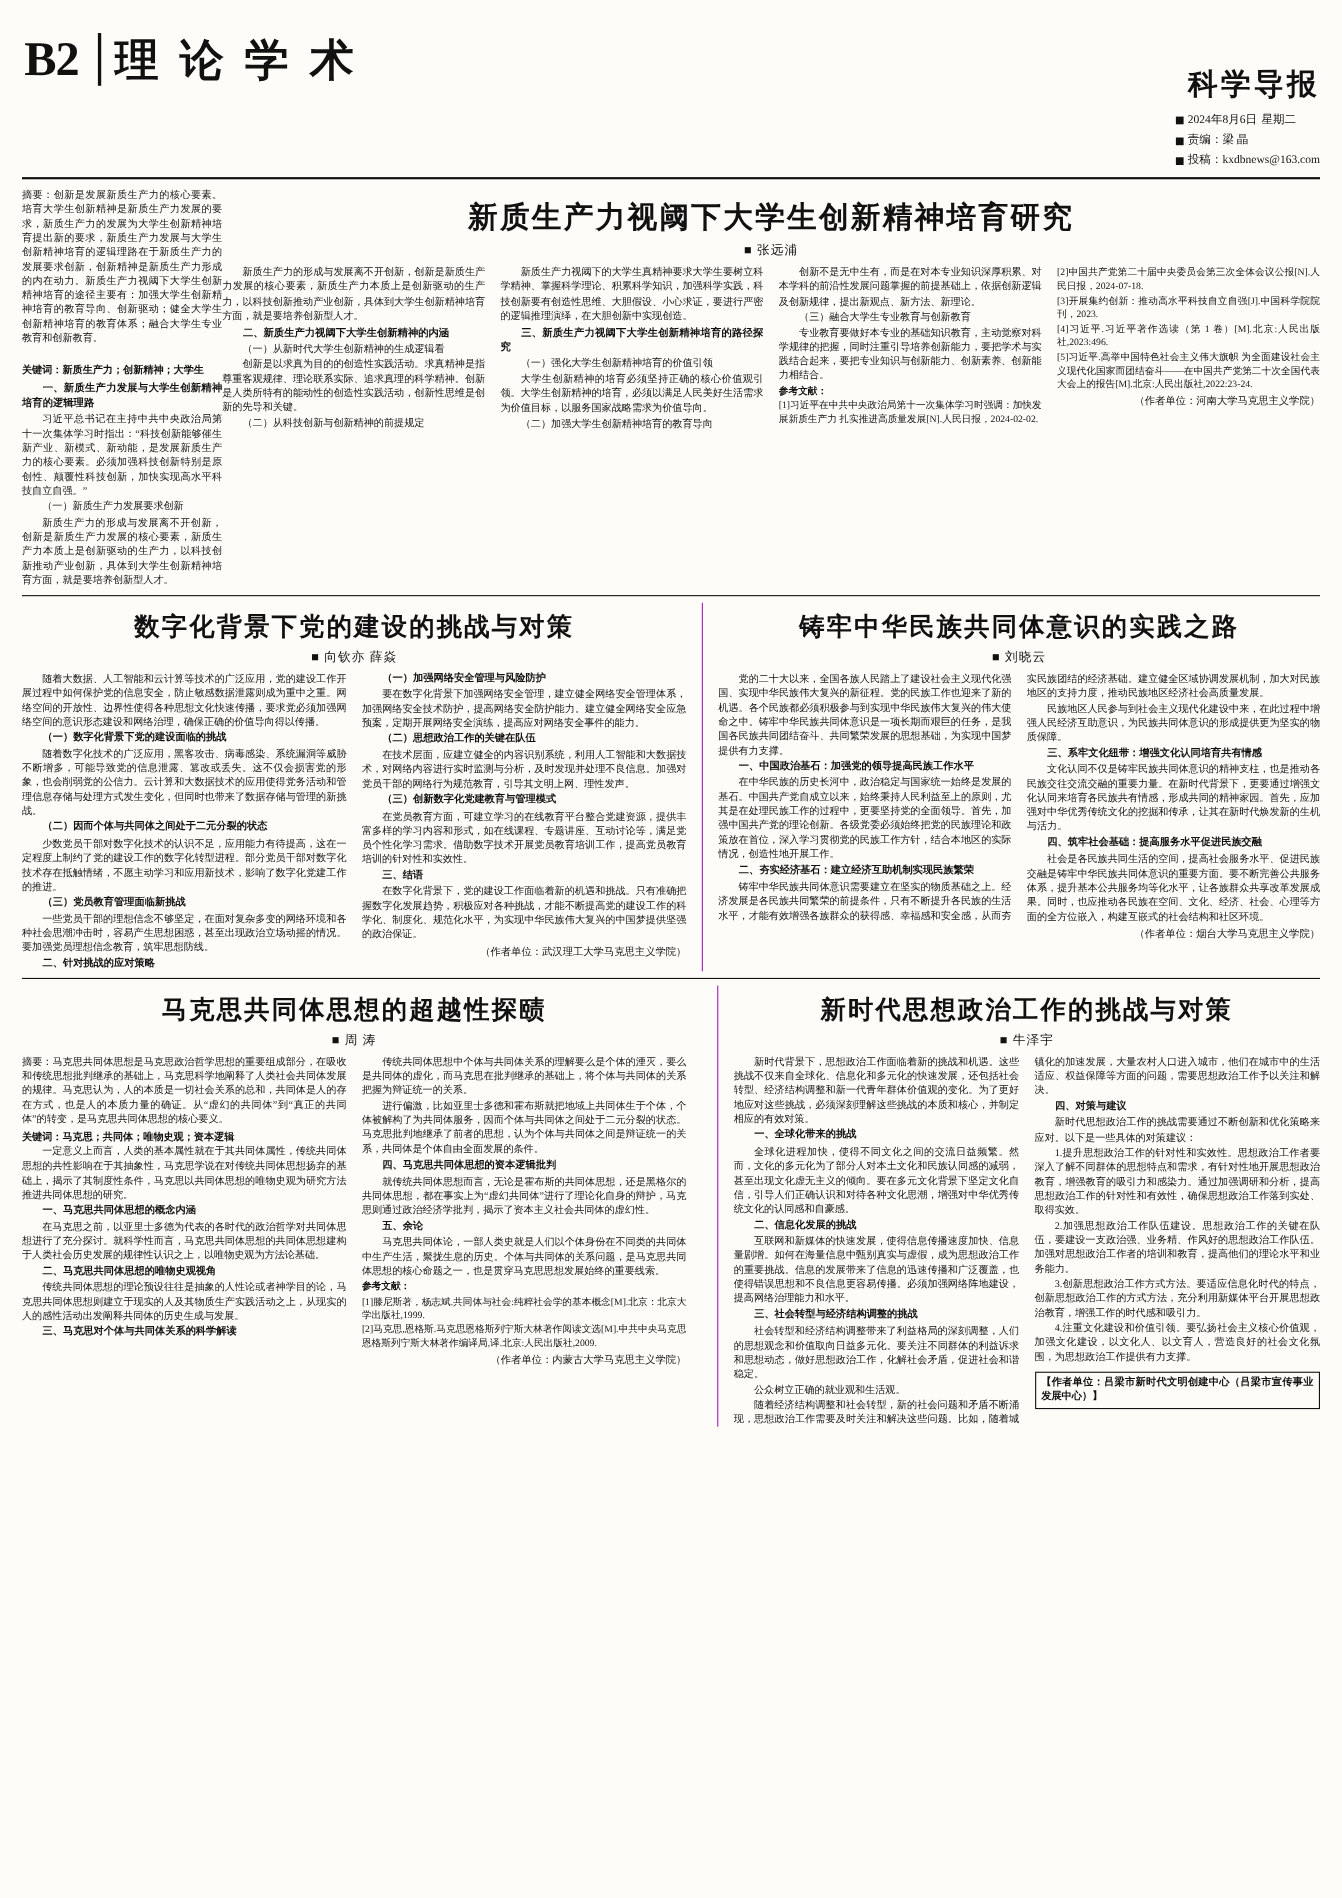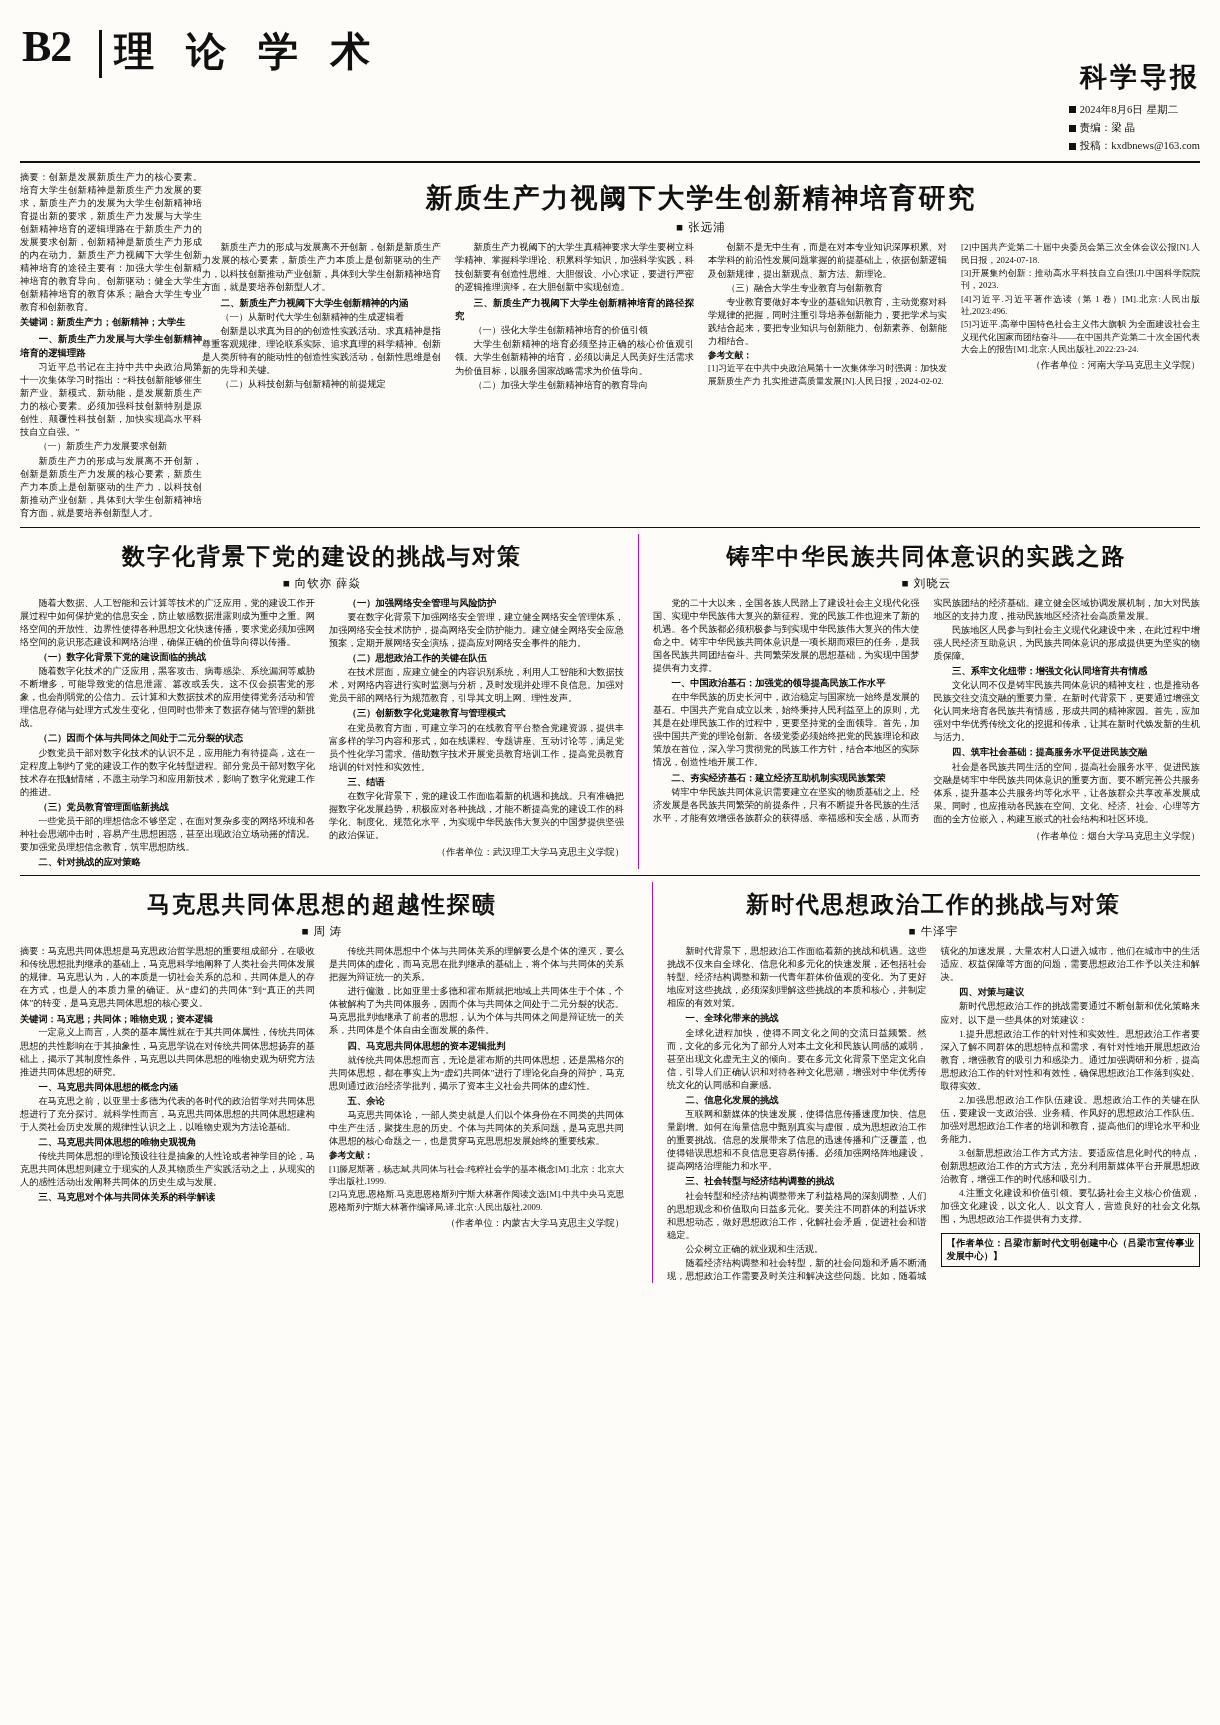--- a/index.html
+++ b/index.html
@@ -8,23 +8,23 @@
     width:1220px; height:1725px;
     background:#fdfcf8;
     font-family:"Liberation Serif", serif;
     color:#111;
     position:relative;
   }
   .page { width:1220px; height:1725px; padding:14px 20px 10px 20px; position:relative; }
 
   
   .masthead { display:flex; align-items:flex-start; justify-content:space-between; border-bottom:2px solid #111; padding-bottom:6px; }
-  .mast-left { display:flex; align-items:center; gap:20px; }
+  .mast-left { display:flex; align-items:flex-end; gap:10px; }
   .folio { font-family:"Liberation Serif", serif; font-weight:bold; font-size:44px; letter-spacing:-1px; line-height:1; padding:4px 8px 2px 2px; }
-  .section-title { font-family:Liberation Mono, monospace; font-weight:bold; font-size:40px; letter-spacing:4px; border-left:3px solid #111; padding:4px 8px 2px 12px; line-height:1.05;margin-top:16px; }
+  .section-title { font-family:Liberation Sans, sans-serif; font-weight:bold; font-size:40px; letter-spacing:4px; border-left:3px solid #111; padding:4px 8px 2px 12px; line-height:1.05;margin-top:16px; }
   .mast-right { text-align:left; font-size:11px; line-height:1.55; padding-top:2px; }
   .paper-name { font-family:"DejaVu Serif", serif; font-weight:bold; font-size:27px; letter-spacing:3px; text-align:right; margin-bottom:4px;margin-top:40px; }
   .mast-meta { display:flex; flex-direction:column; align-items:flex-start; gap:2px; font-size:10.5px; }
   .mast-meta div { display:flex; align-items:center; gap:4px; }
   .sq { width:7px; height:7px; background:#111; display:inline-block; }
 
   
   .rule { border-top:1px solid #111; margin:6px 0 6px 0; }
 
   .art-title { text-align:center; font-family:"DejaVu Serif", serif; font-weight:bold; line-height:1.25; }
@@ -87,21 +87,21 @@
             <span class="sq"></span>
             <span>投稿：kxdbnews@163.com</span>
           </div>
       </div>
     </div>
   </div>
 
   <div class="top-area" style="margin-top:8px;">
     <div class="top-left">
       <div class="abstract col-text">摘要：创新是发展新质生产力的核心要素。培育大学生创新精神是新质生产力发展的要求，新质生产力的发展为大学生创新精神培育提出新的要求，新质生产力发展与大学生创新精神培育的逻辑理路在于新质生产力的发展要求创新，创新精神是新质生产力形成的内在动力。新质生产力视阈下大学生创新精神培育的途径主要有：加强大学生创新精神培育的教育导向、创新驱动；健全大学生创新精神培育的教育体系；融合大学生专业教育和创新教育。</div>
-      <div class="abstract col-text" style="margin-top:2px;font-weight:bold">关键词：新质生产力；创新精神；大学生</div>
+      <div class="abstract col-text" style="margin-top:16px;font-weight:bold">关键词：新质生产力；创新精神；大学生</div>
       <div class="col-text" style="margin-top:4px;">
         <h4>一、新质生产力发展与大学生创新精神培育的逻辑理路</h4>
         <p>习近平总书记在主持中共中央政治局第十一次集体学习时指出：“科技创新能够催生新产业、新模式、新动能，是发展新质生产力的核心要素。必须加强科技创新特别是原创性、颠覆性科技创新，加快实现高水平科技自立自强。”</p>
         <p>（一）新质生产力发展要求创新</p>
         <p>新质生产力的形成与发展离不开创新，创新是新质生产力发展的核心要素，新质生产力本质上是创新驱动的生产力，以科技创新推动产业创新，具体到大学生创新精神培育方面，就是要培养创新型人才。</p>
       </div>
     </div>
     <div class="top-main">
       <div class="art-title t-main">新质生产力视阈下大学生创新精神培育研究</div>
       <div class="byline">■ 张远浦</div>

